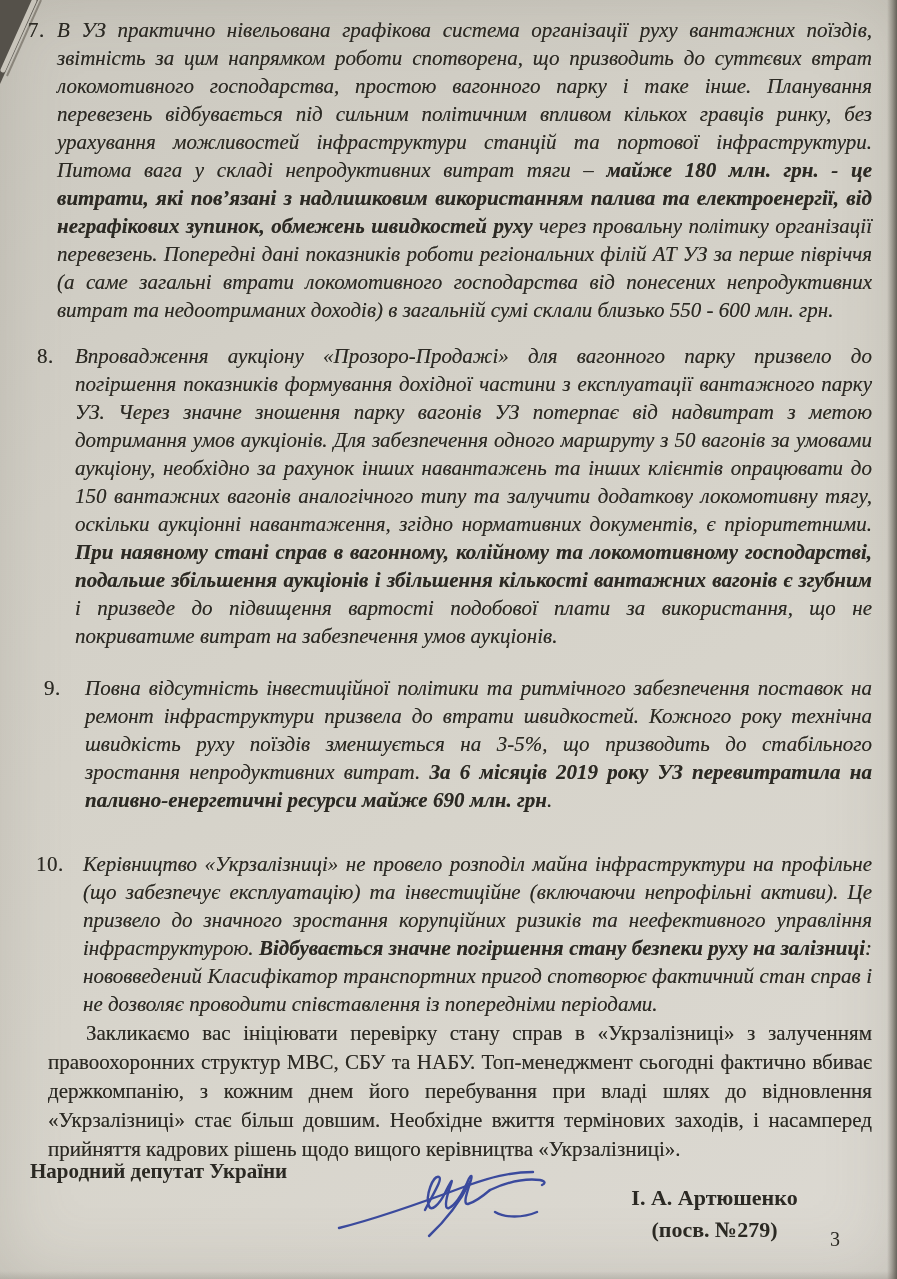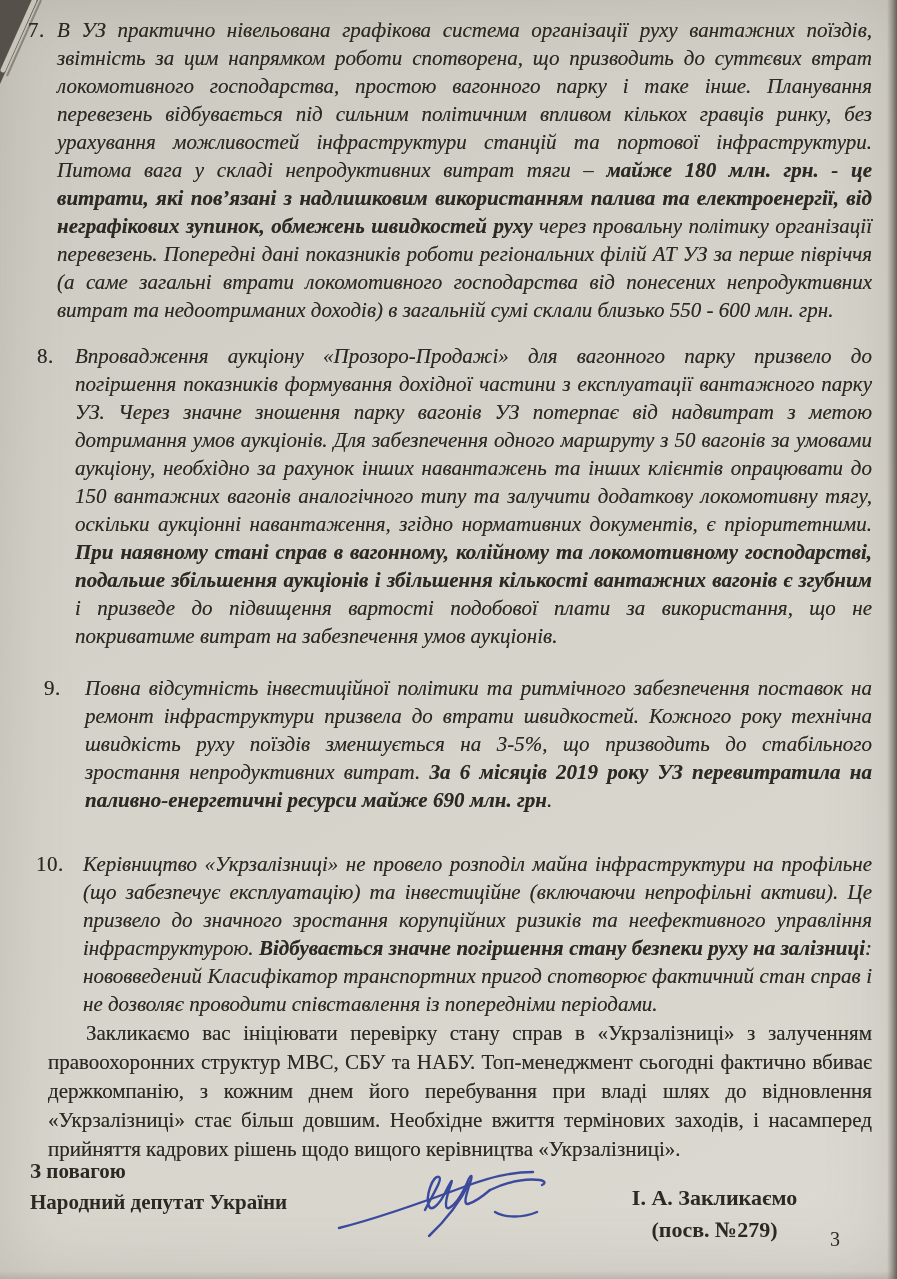--- a/index.html
+++ b/index.html
@@ -80,36 +80,35 @@
         <div class="list-item">
           <div class="item-number">10.</div>
           <div class="item-body"><span class="seg">Керівництво «Укрзалізниці» не провело розподіл майна інфраструктури на профільне (що забезпечує експлуатацію) та інвестиційне (включаючи непрофільні активи). Це призвело до значного зростання корупційних ризиків та неефективного управління інфраструктурою. </span><span class="seg bold">Відбувається значне погіршення стану безпеки руху на залізниці</span><span class="seg">: нововведений Класифікатор транспортних пригод спотворює фактичний стан справ і не дозволяє проводити співставлення із попередніми періодами.</span></div>
         </div>
       </div>
     <p class="closing">Закликаємо вас ініціювати перевірку стану справ в «Укрзалізниці» з залученням правоохоронних структур МВС, СБУ та НАБУ. Топ-менеджмент сьогодні фактично вбиває держкомпанію, з кожним днем його перебування при владі шлях до відновлення «Укрзалізниці» стає більш довшим. Необхідне вжиття термінових заходів, і насамперед прийняття кадрових рішень щодо вищого керівництва «Укрзалізниці».</p>
   </div>
 
   <div class="signoff">
     <div class="signoff-left">
-      <div>З повагою</div>
       <div>Народний депутат України</div>
     </div>
 
     <svg class="signature-wrap" viewBox="0 0 228 82" aria-hidden="true">
       <g fill="none" stroke="#2e3f99" stroke-width="2.4" stroke-linecap="round" opacity="0.92">
         <path d="M6 70 C 46 60, 96 42, 136 27 C 156 20, 176 14, 200 14"></path>
         <path d="M92 52 C 100 36, 110 21, 106 19 C 100 17, 92 38, 96 48 C 98 54, 106 47, 112 35 C 116 27, 121 18, 118 26 C 114 37, 110 52, 116 50 C 124 46, 130 34, 134 25 C 136 19, 140 14, 138 22 C 135 32, 129 47, 135 46 C 142 44, 150 38, 157 32"></path>
         <path d="M137 24 C 127 44, 112 63, 96 78"></path>
         <path d="M157 32 C 172 25, 190 20, 207 22 C 212 23, 213 25, 209 27"></path>
         <path d="M162 54 C 172 60, 190 60, 204 54"></path>
       </g>
     </svg>
 
     <div class="signatory">
-      <div>І. А. Закликаємо</div>
+      <div>І. А. Артюшенко</div>
       <div>(посв. №279)</div>
     </div>
   </div>
 
   <div class="page-number">3</div>
 
   <div class="edge-shadow"></div>
   <div class="bottom-shade"></div>
 </div>
 

